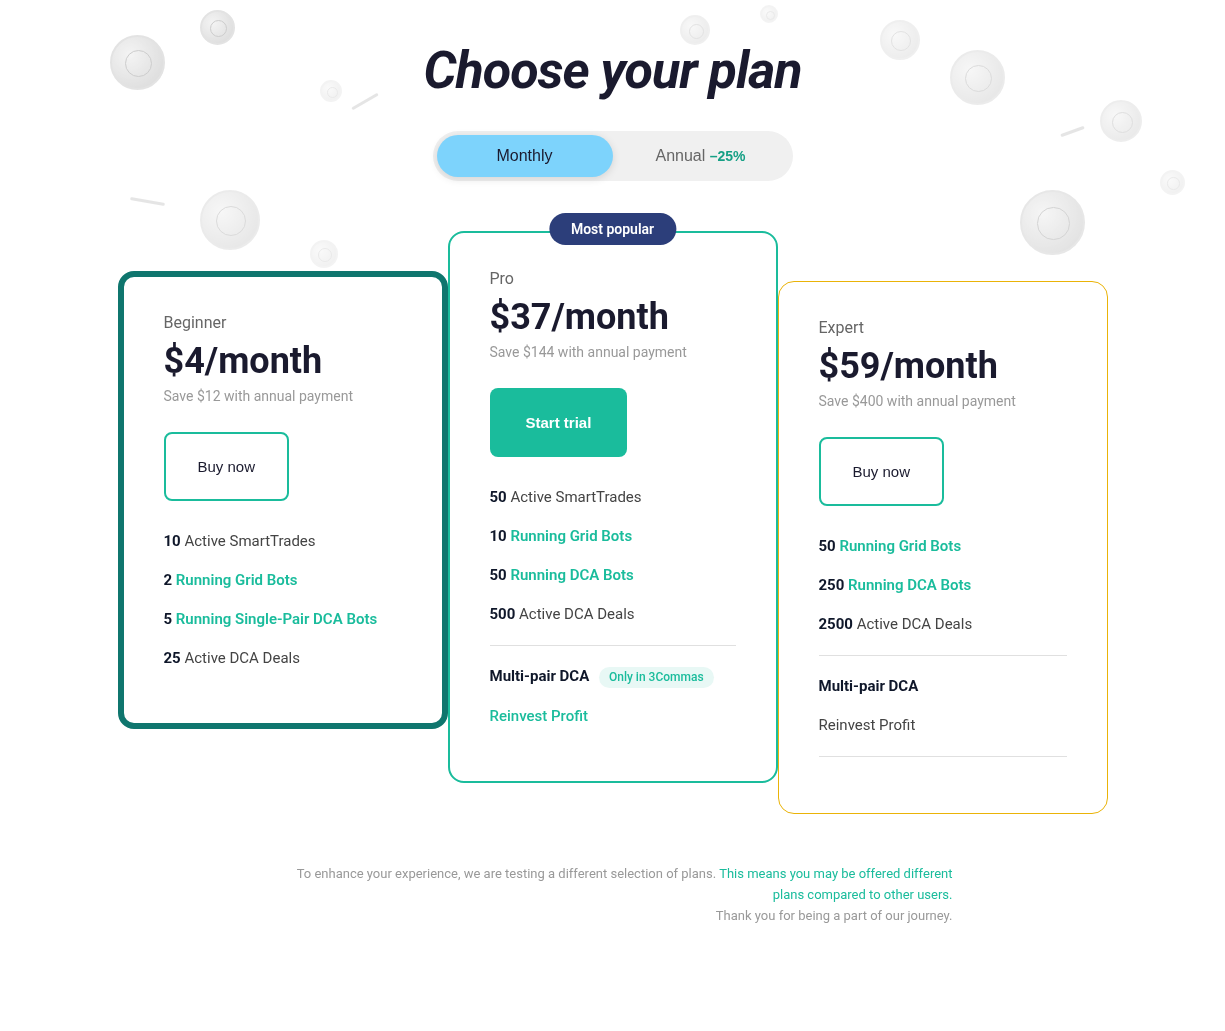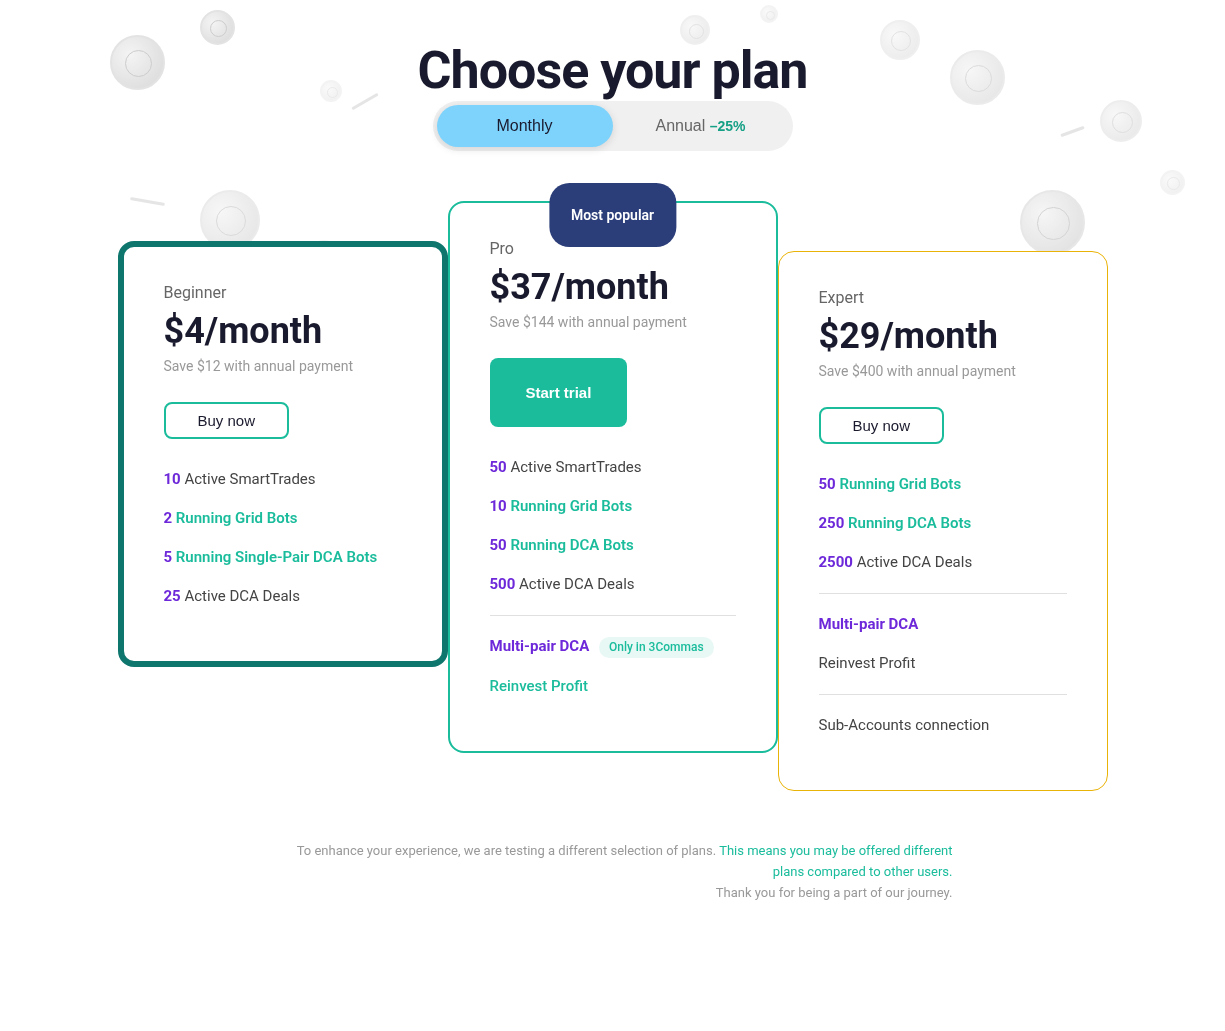--- a/index.html
+++ b/index.html
@@ -42,21 +42,23 @@
       flex-direction: column;
       align-items: center;
       padding-top: 40px;
     }
 
     
     .page-title {
       font-size: 52px;
       font-weight: 700;
       color: #1a1a2e;
+      margin-bottom: 30px;
       letter-spacing: -1px;
+      font-style: italic;
     }
 
     
     .billing-toggle {
       display: flex;
       background: #f0f0f0;
       border-radius: 30px;
       padding: 4px;
       margin-bottom: 50px;
       width: 360px;
@@ -119,21 +121,21 @@
     }
 
     
     .most-popular-badge {
       position: absolute;
       top: -20px;
       left: 50%;
       transform: translateX(-50%);
       background: #2c3e7a;
       color: #ffffff;
-      padding: 24px 22px;
+      padding: 8px 22px;
       border-radius: 20px;
       font-size: 14px;
       font-weight: 600;
       white-space: nowrap;
     }
 
     .plan-name {
       font-size: 16px;
       color: #666;
       margin-bottom: 8px;
@@ -149,21 +151,21 @@
 
     .plan-savings {
       font-size: 14px;
       color: #999;
       margin-bottom: 28px;
     }
 
     
     .btn-buy {
       display: inline-block;
-      padding: 8px 32px;
+      padding: 24px 32px;
       border: 2px solid #1abc9c;
       border-radius: 8px;
       background: transparent;
       color: #1a1a2e;
       font-size: 15px;
       font-weight: 500;
       cursor: pointer;
       margin-bottom: 30px;
     }
     .btn-trial {
@@ -181,21 +183,21 @@
 
     
     .feature-item {
       font-size: 15px;
       color: #444;
       margin-bottom: 18px;
       line-height: 1.4;
     }
     .feature-item strong {
       font-weight: 700;
-      color: #6d28d9;
+      color: #0f172a;
     }
     .feature-item .teal {
       color: #1abc9c;
       font-weight: 600;
     }
 
     .feature-divider {
       border: none;
       border-top: 1px solid #e0e0e0;
       margin: 20px 0;
@@ -319,21 +321,21 @@
         <strong>Multi-pair DCA</strong>
         <span class="feature-badge">Only in 3Commas</span>
       </div>
       <div class="feature-item">
         <span style="color:#1abc9c;font-weight:500">Reinvest Profit</span>
       </div>
     </div>
 
     <div class="plan-card expert">
       <p class="plan-name">Expert</p>
-      <p class="plan-price">$29/month</p>
+      <p class="plan-price">$59/month</p>
       <p class="plan-savings">Save $400 with annual payment</p>
       <button class="btn-buy">Buy now</button>
 
       <div class="feature-item">
         <strong>50</strong> <span class="teal">Running Grid Bots</span>
       </div>
       <div class="feature-item">
         <strong>250</strong> <span class="teal">Running DCA Bots</span>
       </div>
       <div class="feature-item">
@@ -344,23 +346,20 @@
 
       <div class="feature-item">
         <strong>Multi-pair DCA</strong>
       </div>
       <div class="feature-item">
         Reinvest Profit
       </div>
 
       <hr class="feature-divider">
 
-      <div class="feature-item">
-        Sub-Accounts connection
-      </div>
     </div>
 
   </div>
 
   <div class="footer-note">
     <span>To enhance your experience, we are testing a different selection of plans.</span>
     <span class="teal-link">This means you may be offered different plans compared to other users.</span>
     <br>
     <span>Thank you for being a part of our journey.</span>
   </div>

